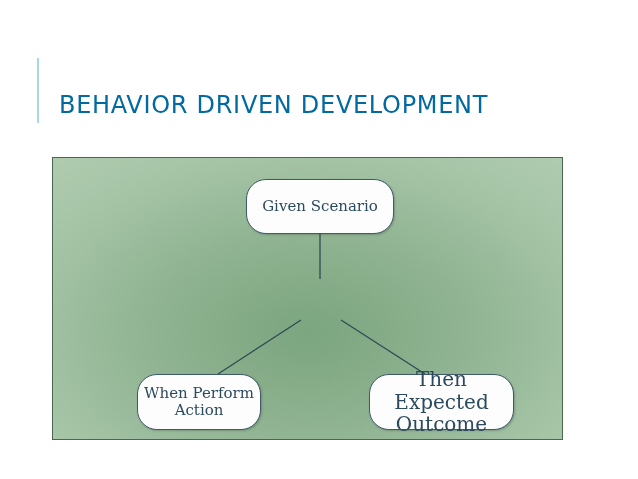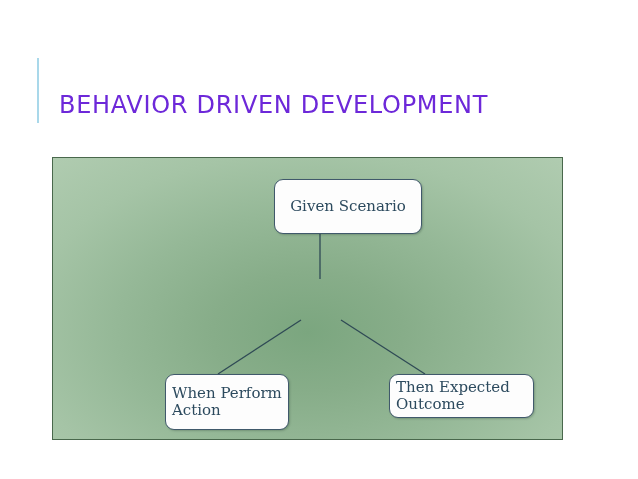--- a/index.html
+++ b/index.html
@@ -34,21 +34,21 @@
   }
   #page-title {
     position: absolute;
     left: 59px;
     top: 75px;
     width: 540px;
     font-family: "DejaVu Sans", "Liberation Sans", sans-serif;
     font-size: 24px;
     font-weight: 400;
     letter-spacing: 0.7px;
-    color: #6d28d9;
+    color: #0369a1;
     white-space: nowrap;
   }
 
   
   #diagram-panel {
     position: absolute;
     left: 52px;
     top: 157px;
     width: 511px;
     height: 283px;
@@ -72,30 +72,29 @@
     height: 283px;
     pointer-events: none;
   }
 
   
   .node {
     position: absolute;
     box-sizing: border-box;
     background: #fdfdfd;
     border: 1px solid #40596b;
-    border-radius: 9px;
+    border-radius: 20px;
     display: flex;
     align-items: center;
     justify-content: center;
-    text-align: left;
+    text-align: center;
     font-family: "DejaVu Serif", "Liberation Serif", serif;
     color: #2c4a5e;
     box-shadow: 1px 1px 2px rgba(40, 60, 50, 0.28);
     line-height: 1.12;
-    margin-left: 28px;
   }
 
   #node-given {
     left: 193px;
     top: 21px;
     width: 148px;
     height: 55px;
     font-size: 15px;
   }
   #node-bdd {
@@ -106,25 +105,25 @@
     font-size: 19px;
   }
   #node-when {
     left: 84px;
     top: 216px;
     width: 124px;
     height: 56px;
     font-size: 15px;
   }
   #node-then {
-    left: 308px;
+    left: 316px;
     top: 216px;
     width: 145px;
-    height: 44px;
-    font-size: 15px;
+    height: 56px;
+    font-size: 20px;
   }
   .node-label {
     padding: 0 6px;
   }
 </style>
 </head>
 <body>
 
 <div id="slide">
 

